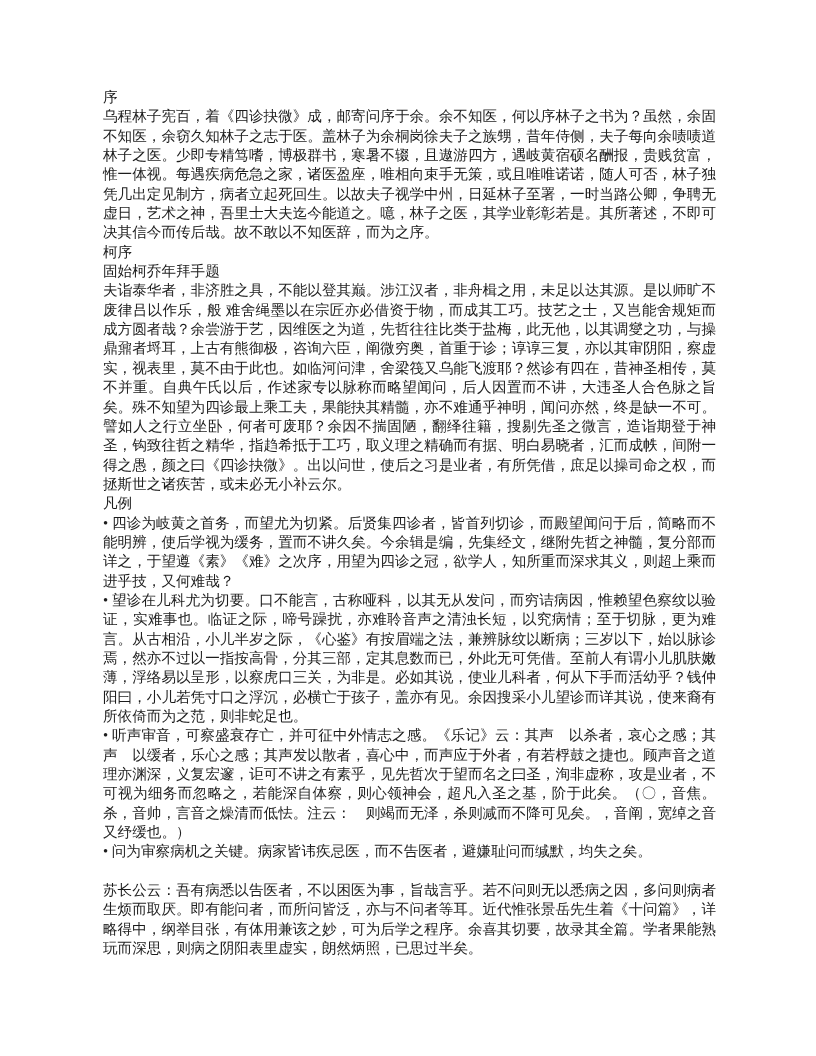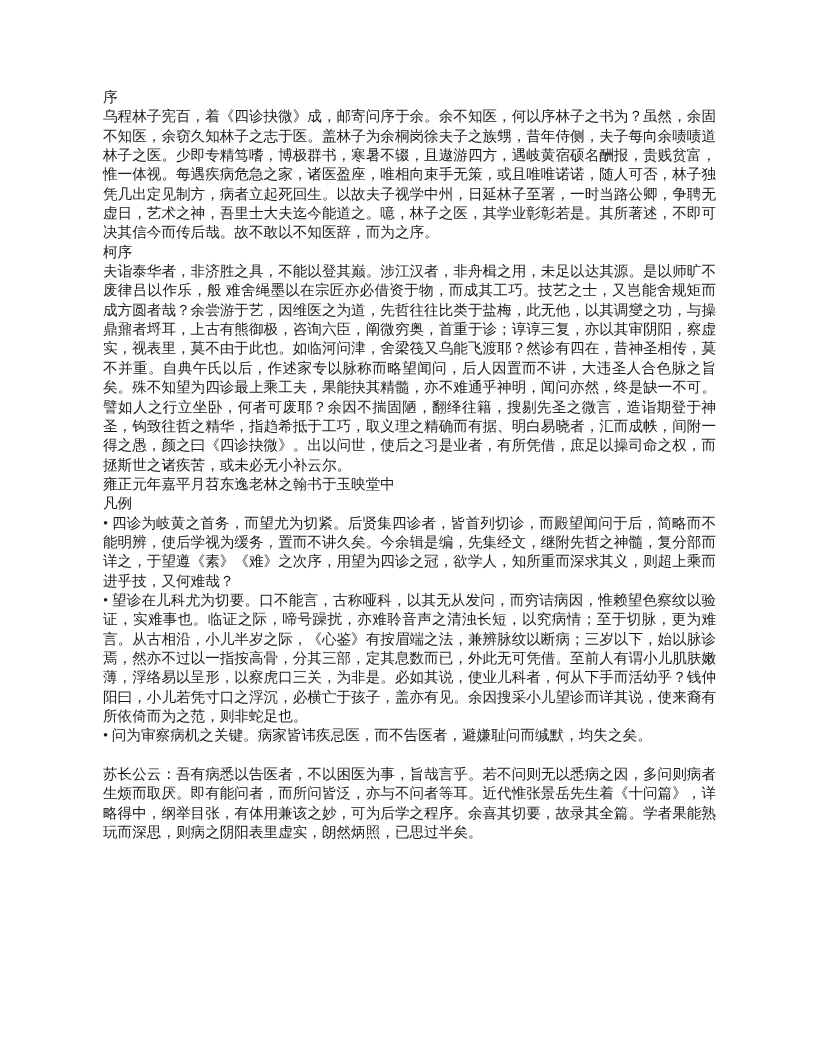--- a/index.html
+++ b/index.html
@@ -34,22 +34,23 @@
   }
 </style>
 </head>
 <body>
 
 <div class="page">
   <div class="textblock" id="textblock">
       <p class="ln heading">序</p>
       <p class="ln paragraph">乌程林子宪百，着《四诊抉微》成，邮寄问序于余。余不知医，何以序林子之书为？虽然，余固不知医，余窃久知林子之志于医。盖林子为余桐岗徐夫子之族甥，昔年侍侧，夫子每向余啧啧道林子之医。少即专精笃嗜，博极群书，寒暑不辍，且遨游四方，遇岐黄宿硕名酬报，贵贱贫富，惟一体视。每遇疾病危急之家，诸医盈座，唯相向束手无策，或且唯唯诺诺，随人可否，林子独凭几出定见制方，病者立起死回生。以故夫子视学中州，日延林子至署，一时当路公卿，争聘无虚日，艺术之神，吾里士大夫迄今能道之。噫，林子之医，其学业彰彰若是。其所著述，不即可决其信今而传后哉。故不敢以不知医辞，而为之序。</p>
       <p class="ln heading">柯序</p>
+      <p class="ln line">固始柯乔年拜手题</p>
       <p class="ln paragraph">夫诣泰华者，非济胜之具，不能以登其巅。涉江汉者，非舟楫之用，未足以达其源。是以师旷不废律吕以作乐，般 难舍绳墨以在宗匠亦必借资于物，而成其工巧。技艺之士，又岂能舍规矩而成方圆者哉？余尝游于艺，因维医之为道，先哲往往比类于盐梅，此无他，以其调燮之功，与操鼎鼐者埒耳，上古有熊御极，咨询六臣，阐微穷奥，首重于诊；谆谆三复，亦以其审阴阳，察虚实，视表里，莫不由于此也。如临河问津，舍梁筏又乌能飞渡耶？然诊有四在，昔神圣相传，莫不并重。自典午氏以后，作述家专以脉称而略望闻问，后人因置而不讲，大违圣人合色脉之旨矣。殊不知望为四诊最上乘工夫，果能抉其精髓，亦不难通乎神明，闻问亦然，终是缺一不可。譬如人之行立坐卧，何者可废耶？余因不揣固陋，翻绎往籍，搜剔先圣之微言，造诣期登于神圣，钩致往哲之精华，指趋希抵于工巧，取义理之精确而有据、明白易晓者，汇而成帙，间附一得之愚，颜之曰《四诊抉微》。出以问世，使后之习是业者，有所凭借，庶足以操司命之权，而拯斯世之诸疾苦，或未必无小补云尔。</p>
-      <p class="ln line">雍正元年嘉平月苕东逸老林之翰书于玉映堂中</p>
       <p class="ln heading">凡例</p>
       <p class="ln bullet">• 四诊为岐黄之首务，而望尤为切紧。后贤集四诊者，皆首列切诊，而殿望闻问于后，简略而不能明辨，使后学视为缓务，置而不讲久矣。今余辑是编，先集经文，继附先哲之神髓，复分部而详之，于望遵《素》《难》之次序，用望为四诊之冠，欲学人，知所重而深求其义，则超上乘而进乎技，又何难哉？</p>
       <p class="ln bullet">• 望诊在儿科尤为切要。口不能言，古称哑科，以其无从发问，而穷诘病因，惟赖望色察纹以验证，实难事也。临证之际，啼号躁扰，亦难聆音声之清浊长短，以究病情；至于切脉，更为难言。从古相沿，小儿半岁之际，《心鉴》有按眉端之法，兼辨脉纹以断病；三岁以下，始以脉诊焉，然亦不过以一指按高骨，分其三部，定其息数而已，外此无可凭借。至前人有谓小儿肌肤嫩薄，浮络易以呈形，以察虎口三关，为非是。必如其说，使业儿科者，何从下手而活幼乎？钱仲阳曰，小儿若凭寸口之浮沉，必横亡于孩子，盖亦有见。余因搜采小儿望诊而详其说，使来裔有所依倚而为之范，则非蛇足也。</p>
+      <p class="ln bullet">• 听声审音，可察盛衰存亡，并可征中外情志之感。《乐记》云：其声　以杀者，哀心之感；其声　以缓者，乐心之感；其声发以散者，喜心中，而声应于外者，有若桴鼓之捷也。顾声音之道理亦渊深，义复宏邃，讵可不讲之有素乎，见先哲次于望而名之曰圣，洵非虚称，攻是业者，不可视为细务而忽略之，若能深自体察，则心领神会，超凡入圣之基，阶于此矣。（〇，音焦。杀，音帅，言音之燥清而低怯。注云：　则竭而无泽，杀则减而不降可见矣。，音阐，宽绰之音又纾缓也。）</p>
       <p class="ln bullet">• 问为审察病机之关键。病家皆讳疾忌医，而不告医者，避嫌耻问而缄默，均失之矣。</p>
       <p class="ln spacer">&nbsp;</p>
       <p class="ln paragraph">苏长公云：吾有病悉以告医者，不以困医为事，旨哉言乎。若不问则无以悉病之因，多问则病者生烦而取厌。即有能问者，而所问皆泛，亦与不问者等耳。近代惟张景岳先生着《十问篇》，详略得中，纲举目张，有体用兼该之妙，可为后学之程序。余喜其切要，故录其全篇。学者果能熟玩而深思，则病之阴阳表里虚实，朗然炳照，已思过半矣。</p>
     </div>
 </div>
 
 </body></html>

